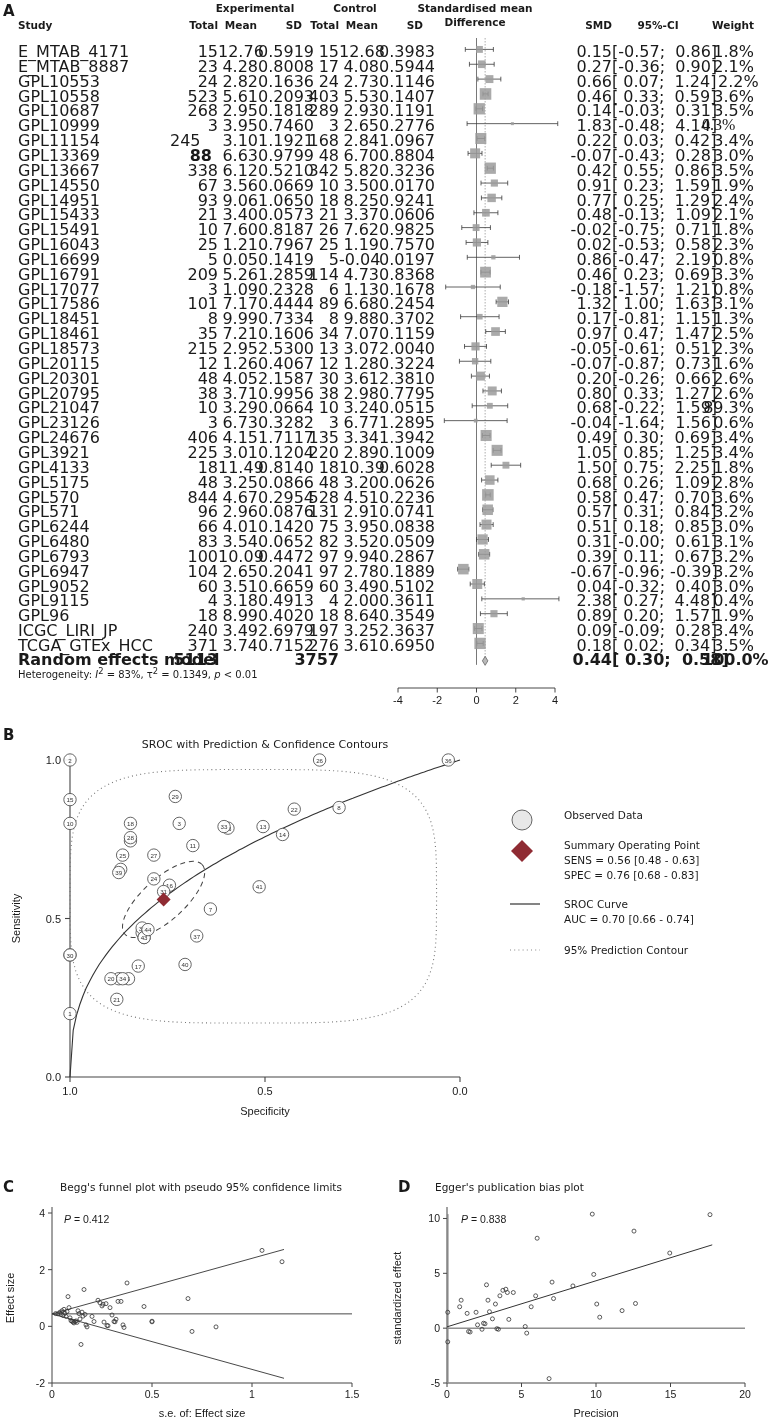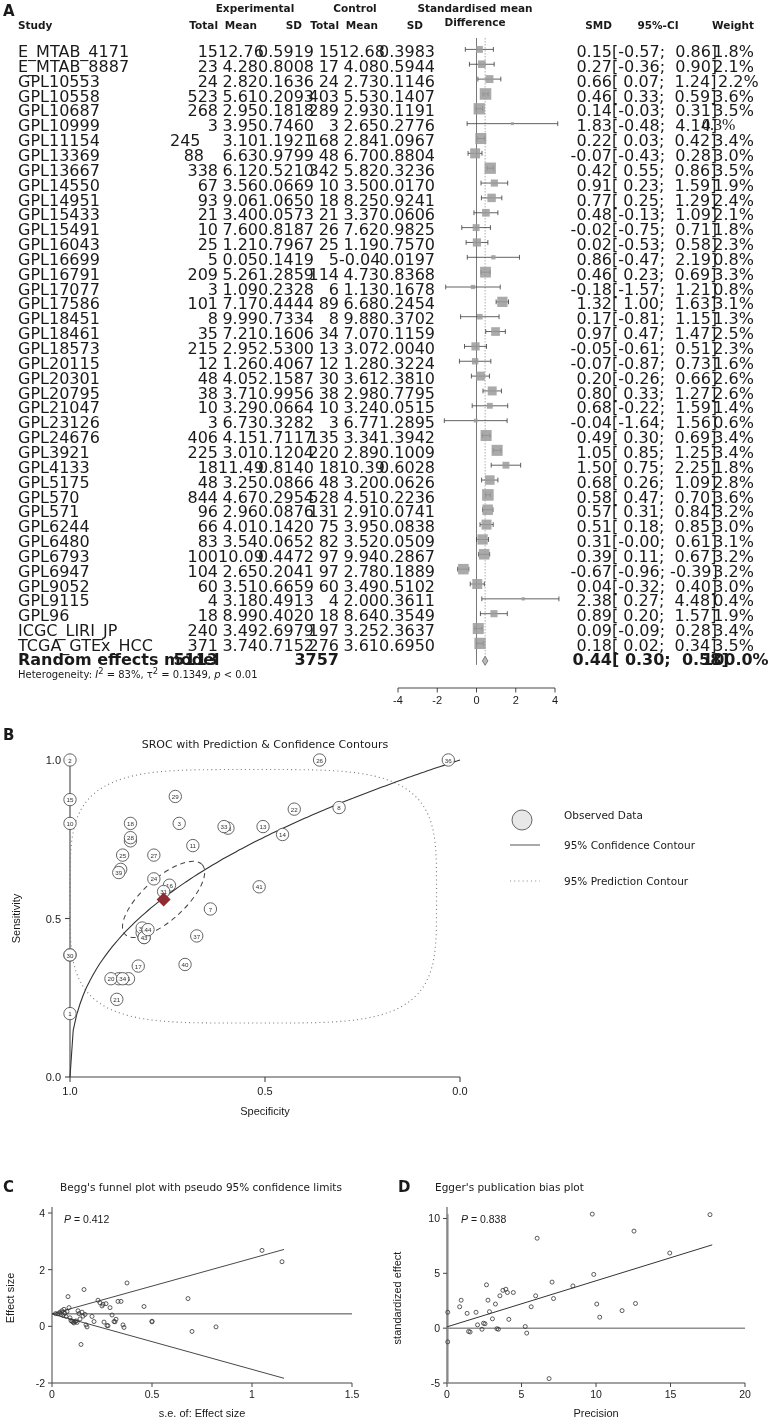--- a/index.html
+++ b/index.html
@@ -143,21 +143,21 @@
         <span class="c-num" style="left: 258px; width: 44px; text-align: right;">1.1921</span>
         <span class="c-num" style="left: 303px; width: 36px; text-align: right;">168</span>
         <span class="c-num" style="left: 339px; width: 40px; text-align: right;">2.84</span>
         <span class="c-num" style="left: 379px; width: 44px; text-align: right;">1.0967</span>
         <span class="c-smd" style="left: 560px; width: 52px; text-align: right;">0.22</span>
         <span class="c-ci" style="left: 612px; width: 90px; text-align: right;">[ 0.03;  0.42]</span>
         <span class="c-w" style="left: 702px; width: 52px; text-align: right;">3.4%</span>
       </div>
       <div class="row" style="top: 145.95px;">
         <span class="c-study" style="left: 18px;">GPL13369</span>
-        <span class="c-num" style="left: 156px; width: 48px; text-align: right;">88</span>
+        <span class="c-num" style="left: 164px; width: 48px; text-align: right; font-weight: bold;">88</span>
         <span class="c-num" style="left: 218px; width: 40px; text-align: right;">6.63</span>
         <span class="c-num" style="left: 258px; width: 44px; text-align: right;">0.9799</span>
         <span class="c-num" style="left: 303px; width: 36px; text-align: right;">48</span>
         <span class="c-num" style="left: 339px; width: 40px; text-align: right;">6.70</span>
         <span class="c-num" style="left: 379px; width: 44px; text-align: right;">0.8804</span>
         <span class="c-smd" style="left: 560px; width: 52px; text-align: right;">-0.07</span>
         <span class="c-ci" style="left: 612px; width: 90px; text-align: right;">[-0.43;  0.28]</span>
         <span class="c-w" style="left: 702px; width: 52px; text-align: right;">3.0%</span>
       </div>
       <div class="row" style="top: 160.8px;">
@@ -355,21 +355,21 @@
       <div class="row" style="top: 398.4px;">
         <span class="c-study" style="left: 18px;">GPL21047</span>
         <span class="c-num" style="left: 170px; width: 48px; text-align: right;">10</span>
         <span class="c-num" style="left: 218px; width: 40px; text-align: right;">3.29</span>
         <span class="c-num" style="left: 258px; width: 44px; text-align: right;">0.0664</span>
         <span class="c-num" style="left: 303px; width: 36px; text-align: right;">10</span>
         <span class="c-num" style="left: 339px; width: 40px; text-align: right;">3.24</span>
         <span class="c-num" style="left: 379px; width: 44px; text-align: right;">0.0515</span>
         <span class="c-smd" style="left: 560px; width: 52px; text-align: right;">0.68</span>
         <span class="c-ci" style="left: 612px; width: 90px; text-align: right;">[-0.22;  1.59]</span>
-        <span class="c-w" style="left: 702px; width: 52px; text-align: right;">1.4%</span>
+        <span class="c-w" style="left: 702px; width: 52px; text-align: right;">89.3%</span>
       </div>
       <div class="row" style="top: 413.25px;">
         <span class="c-study" style="left: 18px;">GPL23126</span>
         <span class="c-num" style="left: 170px; width: 48px; text-align: right;">3</span>
         <span class="c-num" style="left: 218px; width: 40px; text-align: right;">6.73</span>
         <span class="c-num" style="left: 258px; width: 44px; text-align: right;">0.3282</span>
         <span class="c-num" style="left: 303px; width: 36px; text-align: right;">3</span>
         <span class="c-num" style="left: 339px; width: 40px; text-align: right;">6.77</span>
         <span class="c-num" style="left: 379px; width: 44px; text-align: right;">1.2895</span>
         <span class="c-smd" style="left: 560px; width: 52px; text-align: right;">-0.04</span>
@@ -948,26 +948,37 @@
     </svg>
   <div id="legendB">
       <div class="lg-row">
         <div class="lg-mark"><svg width="30" height="24">
             <circle cx="14" cy="12" r="10" fill="#e8e8e8" stroke="#666" stroke-width="1"></circle>
           </svg></div>
         <div class="lg-txt">
           <div>Observed Data</div>
         </div>
       </div>
+      <div class="lg-row" style="margin-bottom: 14px;">
+        <div class="lg-mark"><svg width="30" height="26">
+            <polygon points="14,2 25,13 14,24 3,13" fill="#8f2b33"></polygon>
+          </svg></div>
+        <div class="lg-txt">
+          <div>Summary Operating Point</div>
+          <div>SENS = 0.56 [0.48 - 0.63]</div>
+          <div>SPEC = 0.76 [0.68 - 0.83]</div>
+        </div>
+      </div>
       <div class="lg-row" style="margin-bottom: 16px;">
         <div class="lg-mark"><svg width="36" height="14">
-            <line x1="2" y1="7" x2="32" y2="7" stroke="#555" stroke-width="1"></line>
+            <line x1="2" y1="7" x2="32" y2="7" stroke="#333" stroke-width="1.2"></line>
           </svg></div>
         <div class="lg-txt">
-          <div>95% Confidence Contour</div>
+          <div>SROC Curve</div>
+          <div>AUC = 0.70 [0.66 - 0.74]</div>
         </div>
       </div>
       <div class="lg-row">
         <div class="lg-mark"><svg width="36" height="14">
             <line x1="2" y1="7" x2="32" y2="7" stroke="#888" stroke-width="1.1" stroke-dasharray="1,3.2"></line>
           </svg></div>
         <div class="lg-txt">
           <div>95% Prediction Contour</div>
         </div>
       </div>

